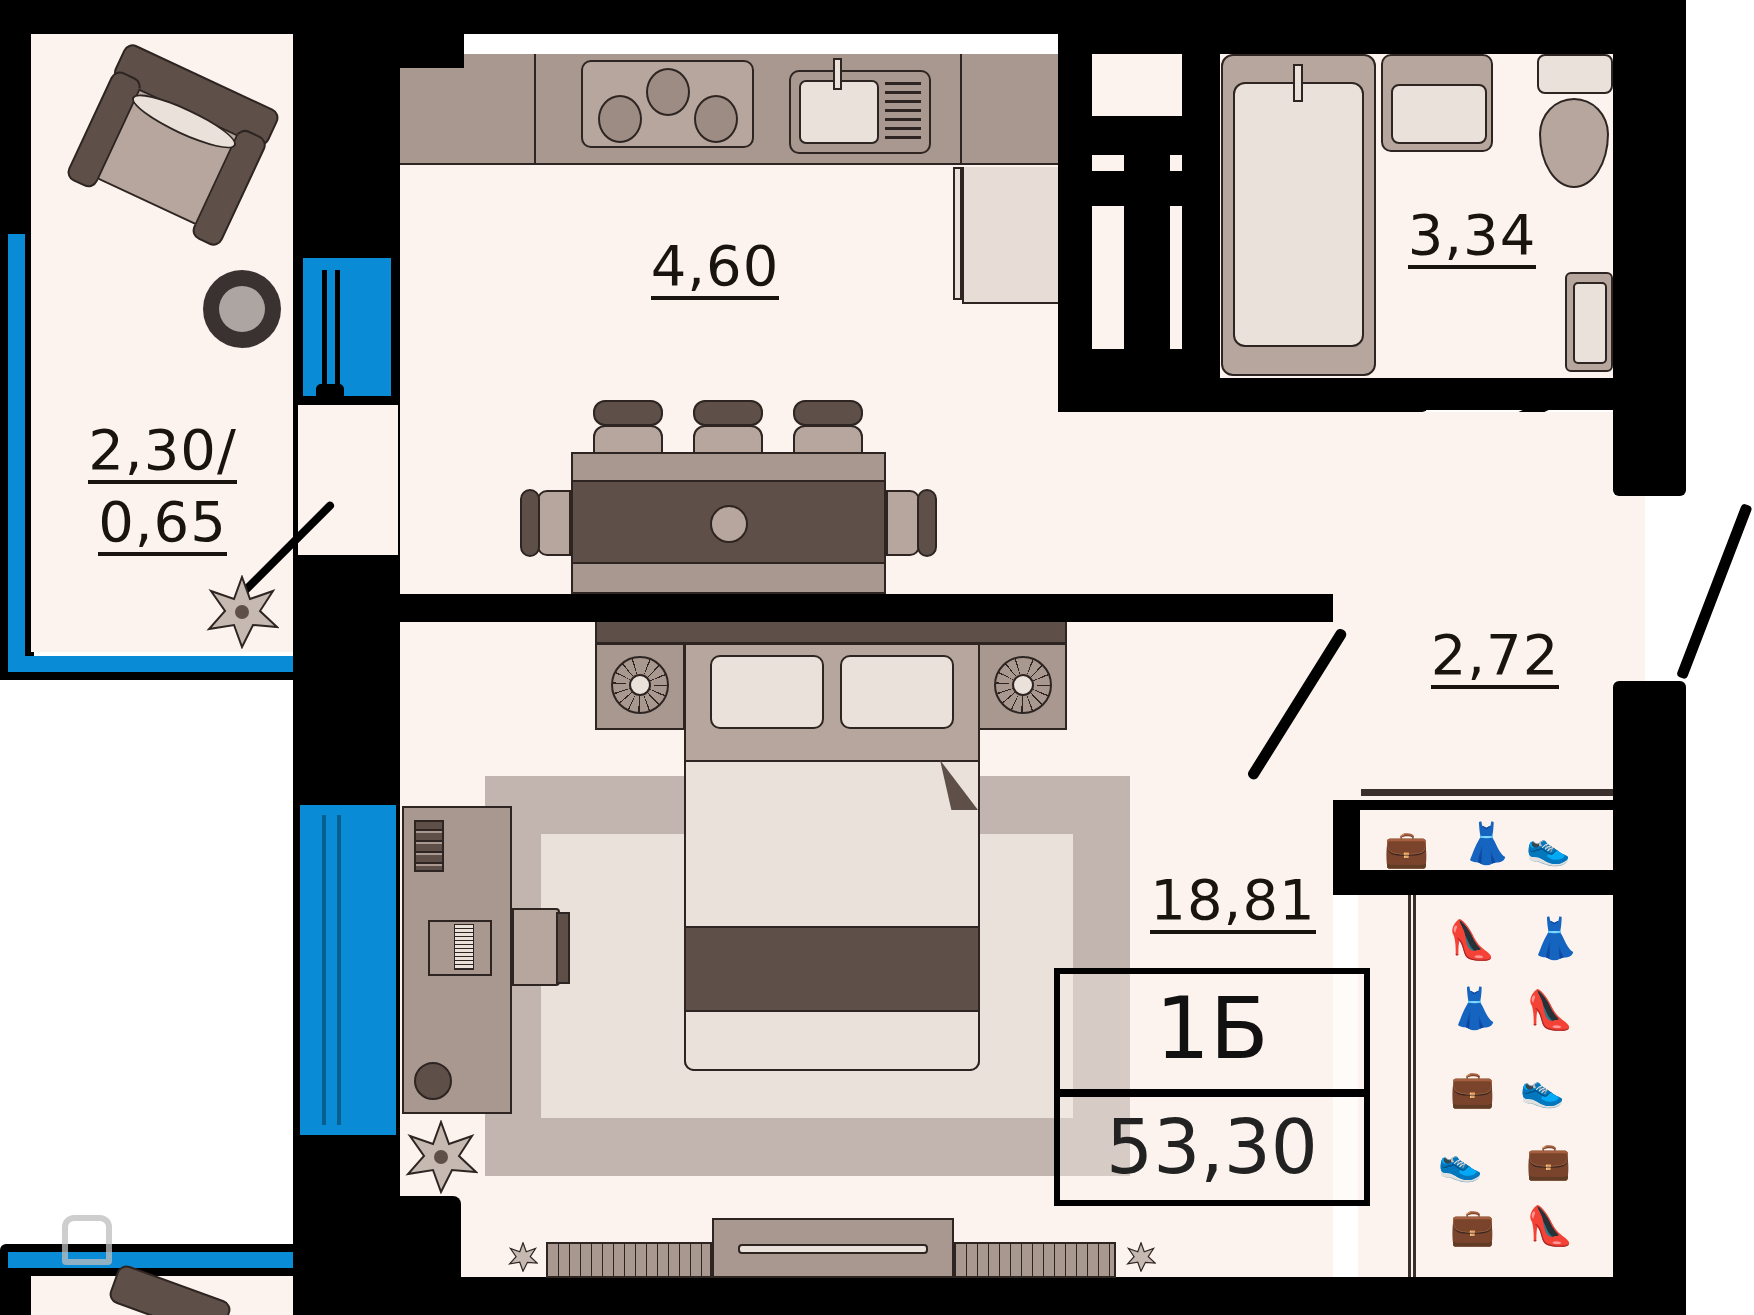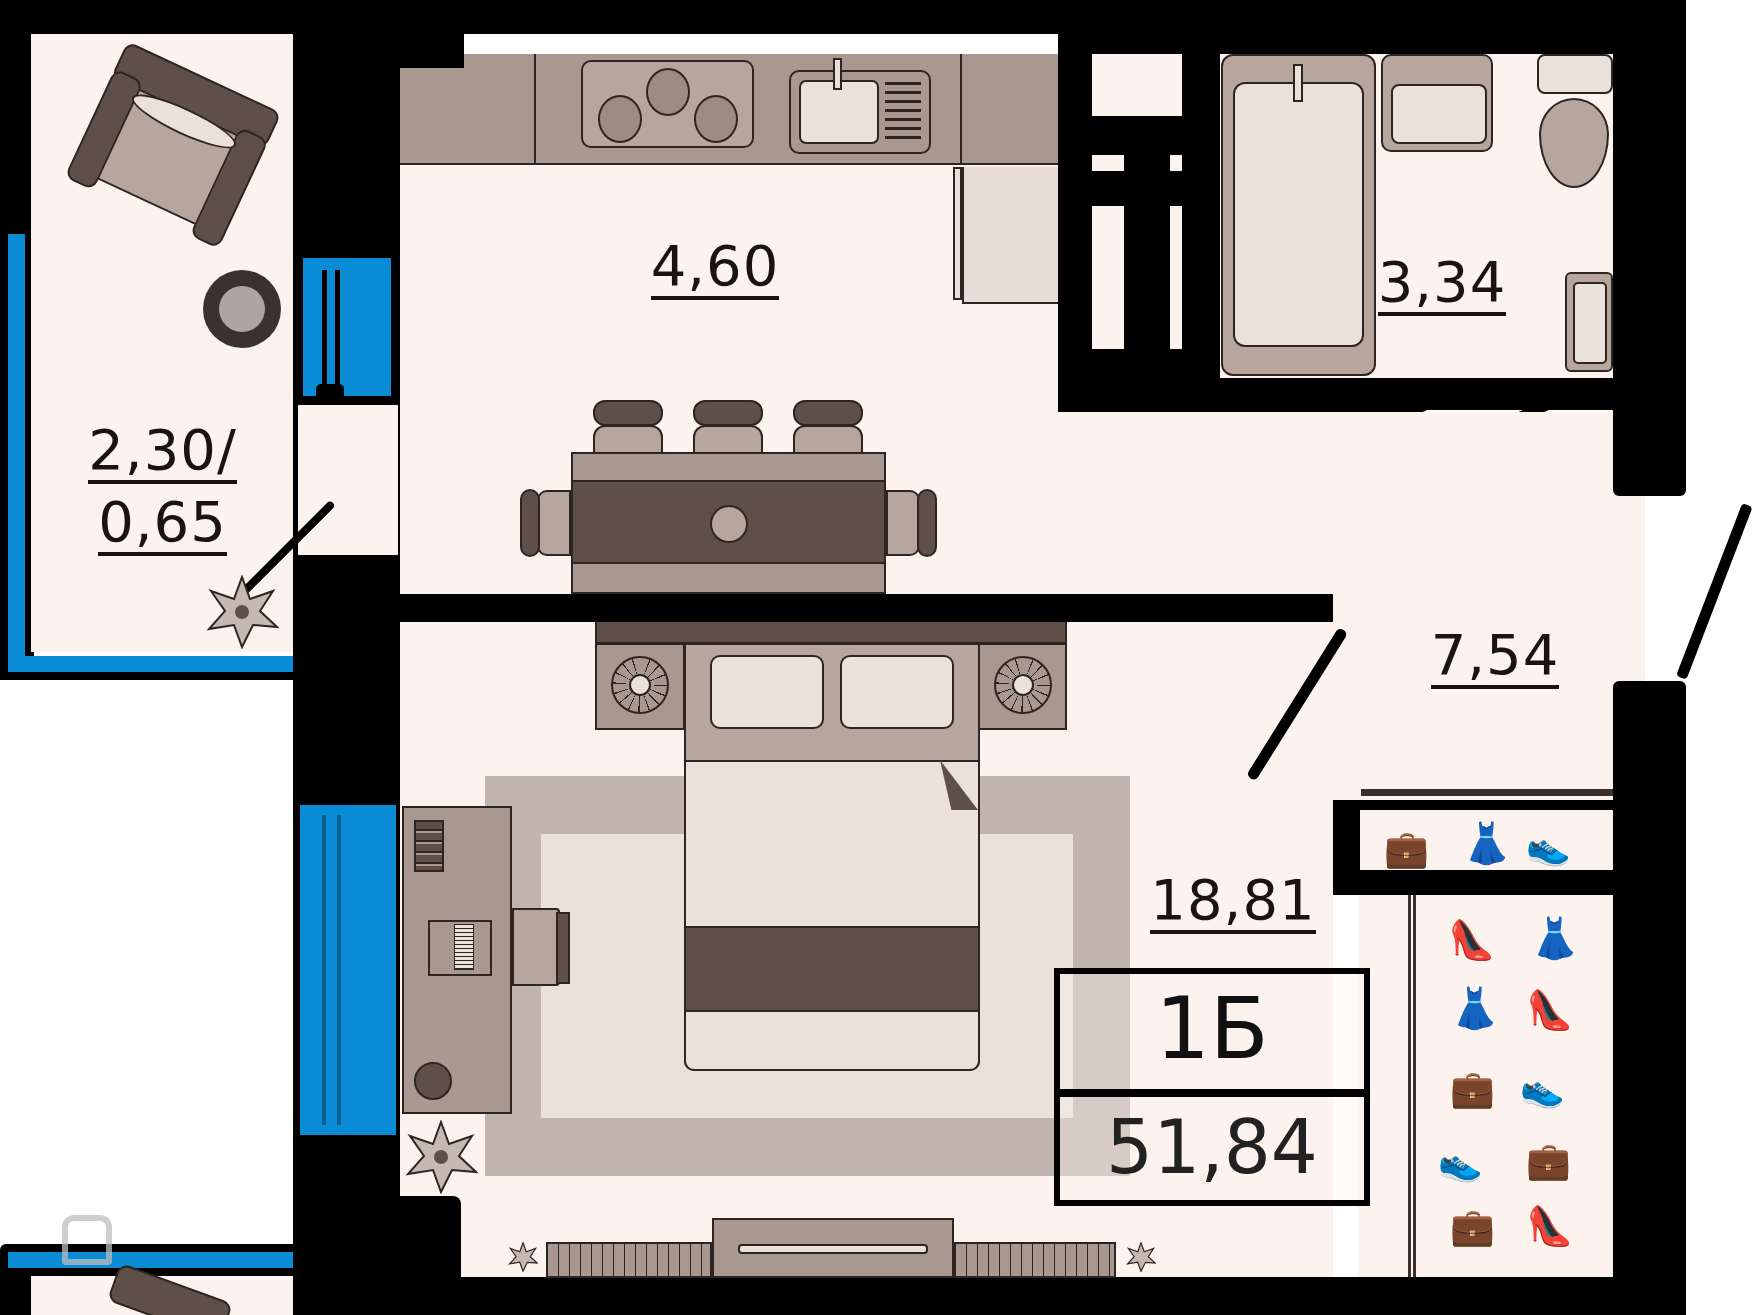--- a/index.html
+++ b/index.html
@@ -95,38 +95,38 @@
 
 <div class="abs" style="left:1381px;top:54px;width:112px;height:98px;background:#b6a69d;border:2px solid #2e2522;border-radius:10px;"></div>
 <div class="abs light" style="left:1391px;top:84px;width:96px;height:60px;border-radius:8px;"></div>
 
 <div class="abs light" style="left:1537px;top:54px;width:76px;height:40px;border-radius:8px;"></div>
 <div class="abs" style="left:1539px;top:98px;width:70px;height:90px;background:#b6a69d;border:2px solid #2e2522;border-radius:50% 50% 50% 50% / 40% 40% 60% 60%;"></div>
 
 <div class="abs" style="left:1565px;top:272px;width:48px;height:100px;background:#b6a69d;border:2px solid #2e2522;border-radius:6px;"></div>
 <div class="abs light" style="left:1573px;top:282px;width:34px;height:82px;border-radius:5px;"></div>
 
-<div class="area-label" style="left:1372px;top:207px;width:140px;margin-top:47px;"><span>3,34</span></div>
+<div class="area-label" style="left:1402px;top:207px;width:140px;"><span>3,34</span></div>
 
 <div class="abs wall" style="left:1058px;top:378px;width:370px;height:34px;border-radius:0 6px 6px 0;"></div>
 <div class="abs wall" style="left:1058px;top:378px;width:28px;height:52px;border-radius:0 0 6px 6px;"></div>
 <div class="abs wall" style="left:1557px;top:378px;width:56px;height:30px;"></div>
 
 <div class="abs" style="left:1438px;top:450px;width:140px;height:11px;background:#000;transform:rotate(-25deg);transform-origin:left center;border-radius:5px;"></div>
 
 <div class="abs floor" style="left:1358px;top:412px;width:255px;height:865px;"></div>
 <div class="abs floor" style="left:1058px;top:412px;width:300px;height:182px;"></div>
 
 <div class="abs wall" style="left:1613px;top:34px;width:73px;height:462px;border-radius:0 0 6px 6px;"></div>
 <div class="abs floor" style="left:1613px;top:496px;width:32px;height:185px;"></div>
 <div class="abs wall" style="left:1613px;top:681px;width:73px;height:634px;border-radius:6px 6px 0 0;"></div>
 
 <div class="abs" style="left:1742px;top:505px;width:11px;height:185px;background:#000;transform:rotate(21deg);transform-origin:top center;border-radius:4px;"></div>
 
-<div class="area-label" style="left:1420px;top:627px;width:150px;"><span>7,54</span></div>
+<div class="area-label" style="left:1420px;top:627px;width:150px;"><span>2,72</span></div>
 
 <div class="abs floor" style="left:400px;top:622px;width:933px;height:655px;"></div>
 <div class="abs floor" style="left:1333px;top:594px;width:25px;height:300px;"></div>
 
 <div class="abs" style="left:1338px;top:630px;width:11px;height:175px;background:#000;transform:rotate(32deg);transform-origin:top center;border-radius:5px;"></div>
 
 <div class="abs" style="left:485px;top:776px;width:645px;height:400px;background:#c2b5b0;"></div>
 <div class="abs" style="left:541px;top:834px;width:532px;height:284px;background:#ebe1db;"></div>
 
 <div class="abs dark" style="left:595px;top:622px;width:472px;height:22px;border-top:0;"></div>
@@ -178,21 +178,21 @@
 <div class="abs" style="left:1438px;top:1142px;font-size:36px;color:#2a211e;">👟</div>
 <div class="abs" style="left:1526px;top:1140px;font-size:36px;color:#2a211e;">💼</div>
 <div class="abs" style="left:1450px;top:1206px;font-size:36px;color:#2a211e;">💼</div>
 <div class="abs" style="left:1526px;top:1204px;font-size:38px;color:#2a211e;">👠</div>
 
 <div class="area-label" style="left:1148px;top:872px;width:170px;"><span>18,81</span></div>
 
 <div class="abs" style="left:1054px;top:968px;width:316px;height:238px;border:6px solid #000;background:rgba(252,243,238,0.35);"></div>
 <div class="abs" style="left:1054px;top:1089px;width:316px;height:8px;background:#000;"></div>
 <div class="abs" style="left:1060px;top:985px;width:304px;text-align:center;font-size:86px;line-height:1;color:#111;">1Б</div>
-<div class="abs" style="left:1060px;top:1110px;width:304px;text-align:center;font-size:74px;line-height:1;color:#222;">51,84</div>
+<div class="abs" style="left:1060px;top:1110px;width:304px;text-align:center;font-size:74px;line-height:1;color:#222;">53,30</div>
 
 <div class="abs" style="left:88px;top:70px;width:170px;height:150px;transform:rotate(25deg);">
   <div class="abs dark" style="left:0;top:0;width:170px;height:40px;border-radius:10px;"></div>
   <div class="abs dark" style="left:0;top:30px;width:32px;height:120px;border-radius:10px;"></div>
   <div class="abs dark" style="left:138px;top:30px;width:32px;height:120px;border-radius:10px;"></div>
   <div class="abs" style="left:30px;top:38px;width:110px;height:100px;background:#b6a69d;border:2px solid #2e2522;"></div>
   <div class="abs light" style="left:28px;top:36px;width:114px;height:26px;border-radius:50%;"></div>
 </div>
 
 <div class="abs" style="left:203px;top:270px;width:78px;height:78px;border-radius:50%;background:#3a3230;"></div>

